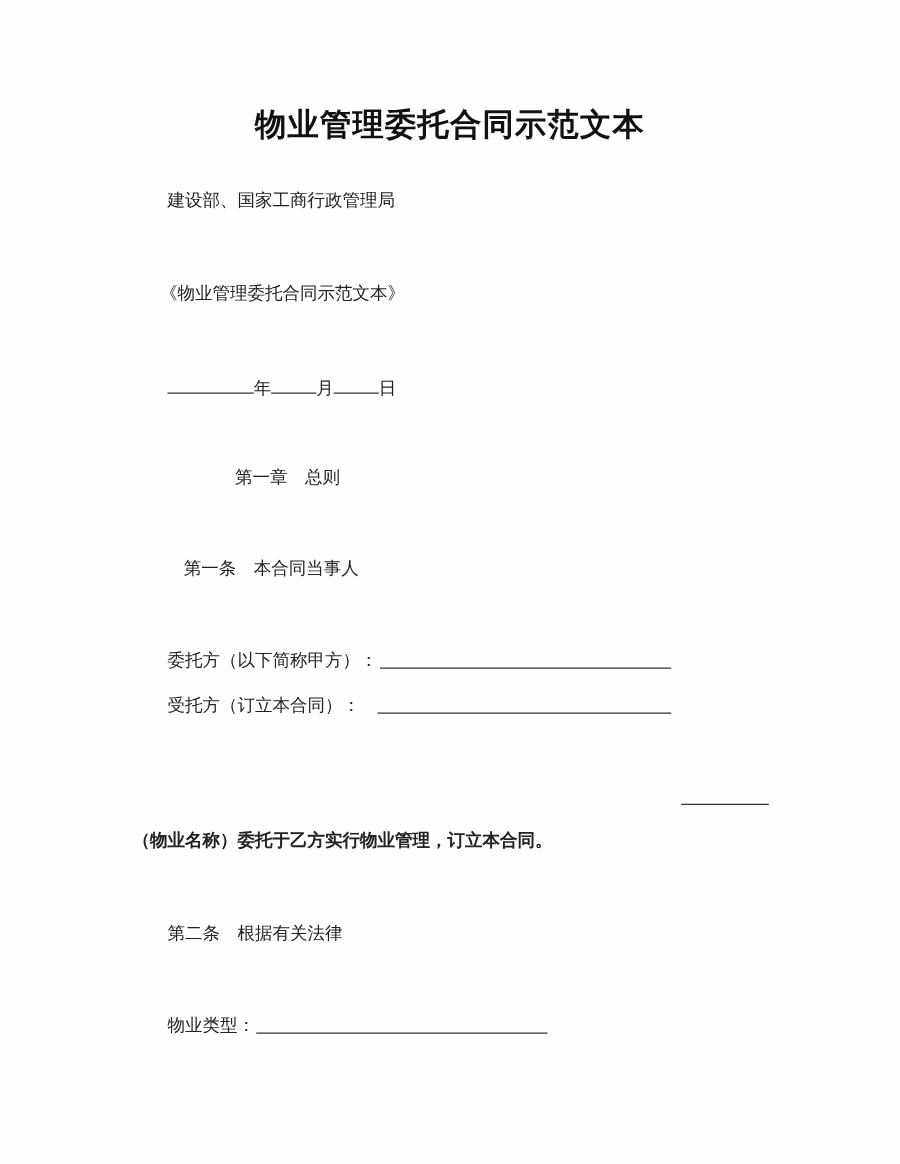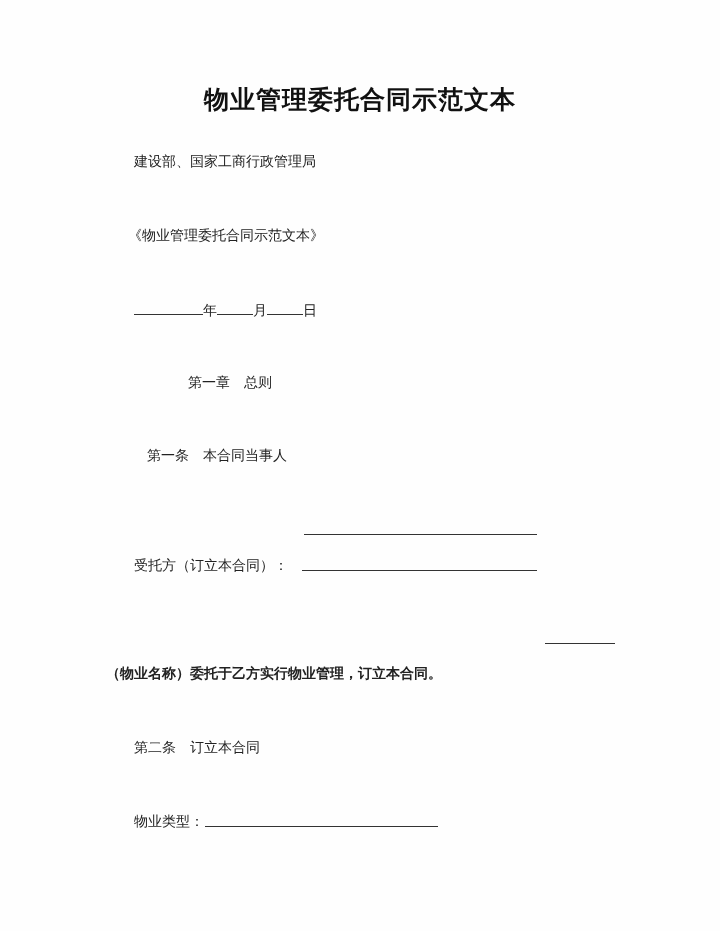--- a/index.html
+++ b/index.html
@@ -32,33 +32,36 @@
   </div>
 
   <div class="line" style="left:146px; top:373px;margin-left:42px;">
     <span>第一章</span><span class="gap"></span><span>总则</span>
   </div>
 
   <div class="line" style="left:147px; top:446px;">
     <span>第一条</span><span class="gap"></span><span>本合同当事人</span>
   </div>
 
+  <div class="line" style="left:134px; top:520px;">
+    <span>委托方（以下简称甲方）：</span>
+  </div>
   <div class="blank" style="position:absolute; left:304px; top:519px; width:233px;"></div>
 
   <div class="line" style="left:134px; top:556px;">
     <span>受托方（订立本合同）：</span>
   </div>
   <div class="blank" style="position:absolute; left:302px; top:555px; width:235px;"></div>
 
   <div class="blank" style="position:absolute; left:545px; top:628px; width:70px;"></div>
 
   <div class="line" style="left:106px; top:664px;font-weight:bold;">（物业名称）委托于乙方实行物业管理，订立本合同。</div>
 
   <div class="line" style="left:134px; top:738px;">
-    <span>第二条</span><span class="gap"></span><span>订立本合同</span>
+    <span>第二条</span><span class="gap"></span><span>根据有关法律</span>
   </div>
 
   <div class="line" style="left:134px; top:812px;">
     <span>物业类型：</span>
   </div>
   <div class="blank" style="position:absolute; left:205px; top:811px; width:233px;"></div>
 
 </div>
 
 </body></html>

